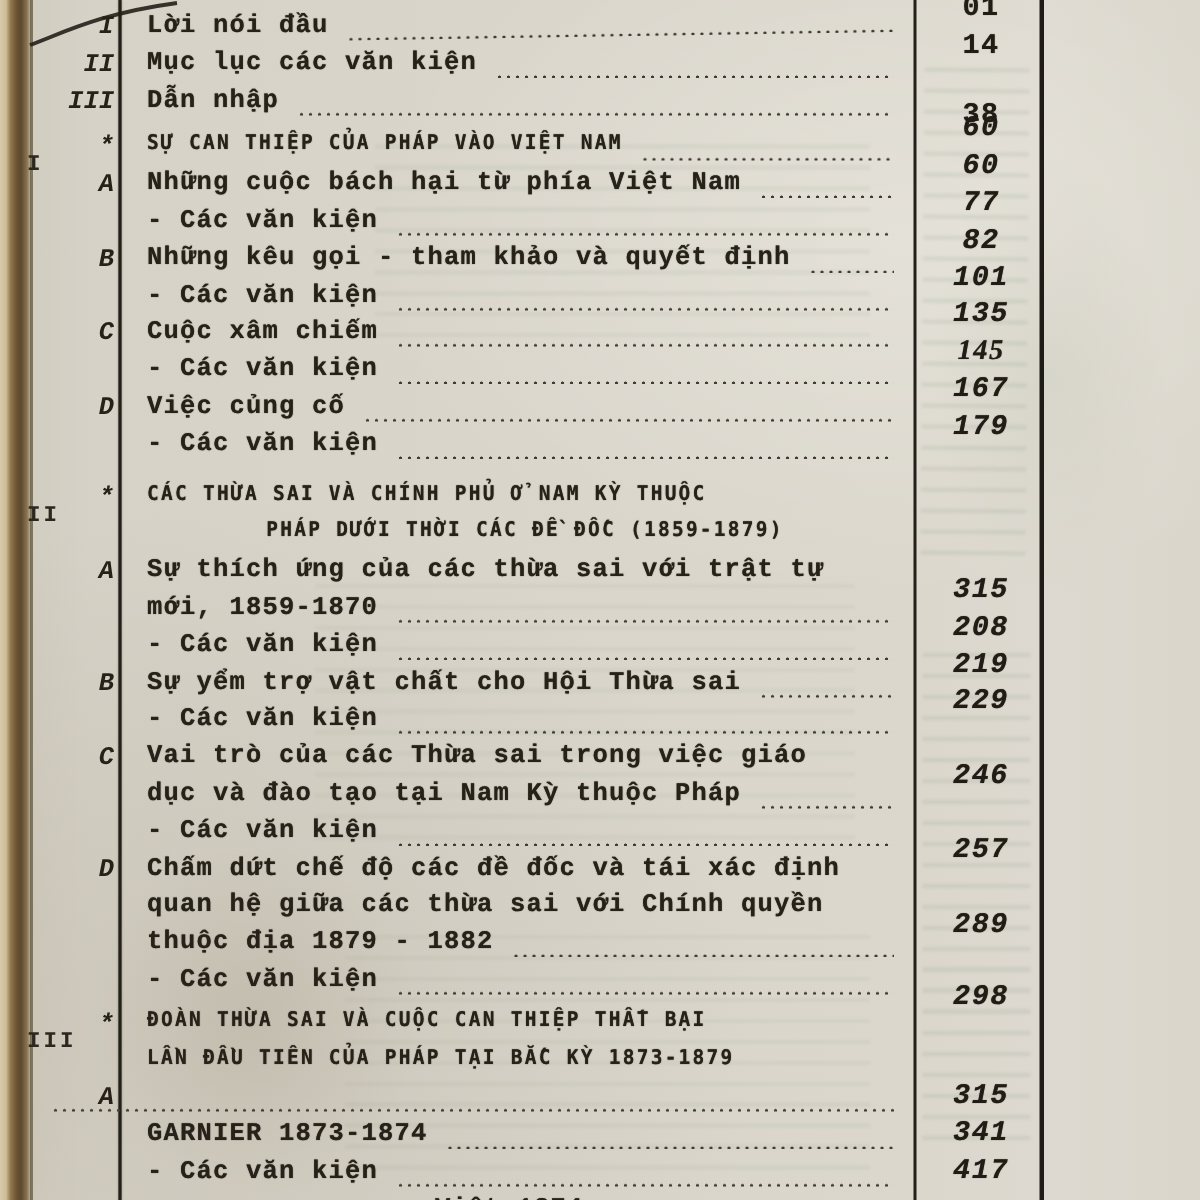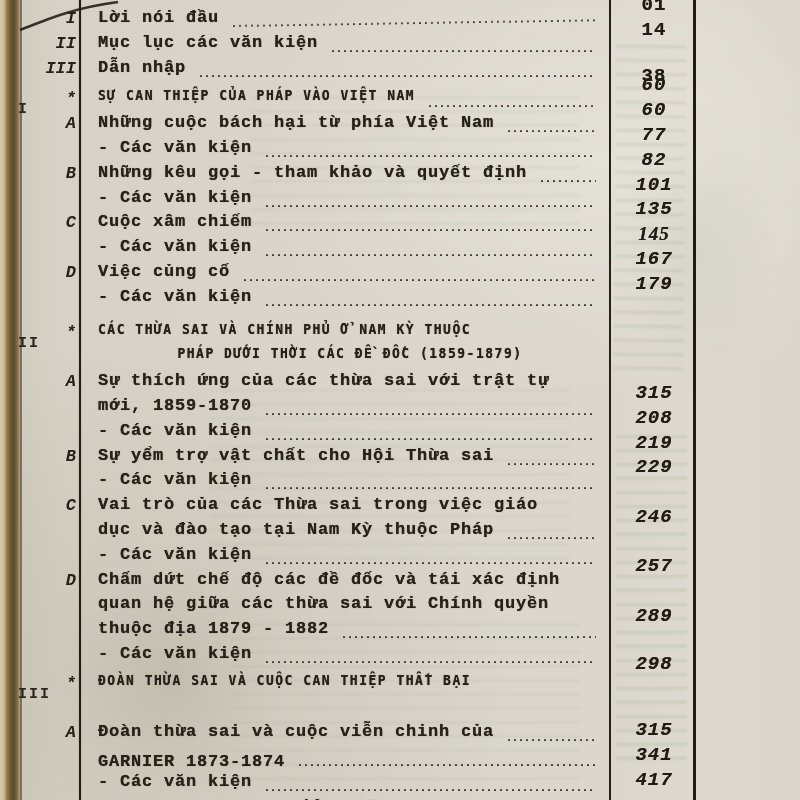--- a/index.html
+++ b/index.html
@@ -260,30 +260,34 @@
       <span class="pagenum" style="top: -14px; margin-top: 23px;">298</span>
     </div>
 
     <div class="row r26 sec-III header" style="top: 672.8px;">
       <span class="roman">III</span>
       <span class="marker">*</span>
       <span class="label">ĐOÀN THỪA SAI VÀ CUỘC CAN THIỆP THẤT BẠI</span>
 
     </div>
 
+    <div class="row r27 sec-III header" style="top: 697.6px;">
+
+      <span class="label">LẦN ĐẦU TIÊN CỦA PHÁP TẠI BẮC KỲ 1873-1879</span>
+
+    </div>
 
     <div class="row r28 sec-III" style="top: 722.4px;">
 
       <span class="marker">A</span>
-      <span class="label">Đoàn thừa sai và cuộc viễn chinh của</span>
       <span class="leader"></span>
       <span class="pagenum" style="top: -3px;">315</span>
     </div>
 
-    <div class="row r29 sec-III" style="top: 747.2px; align-items: flex-end;">
+    <div class="row r29 sec-III" style="top: 747.2px;">
 
       <span class="label">GARNIER 1873-1874</span>
       <span class="leader"></span>
       <span class="pagenum" style="top: -3px;">341</span>
     </div>
 
     <div class="row r30 sec-III sub" style="top: 772px;">
 
       <span class="label">- Các văn kiện</span>
       <span class="leader"></span>

